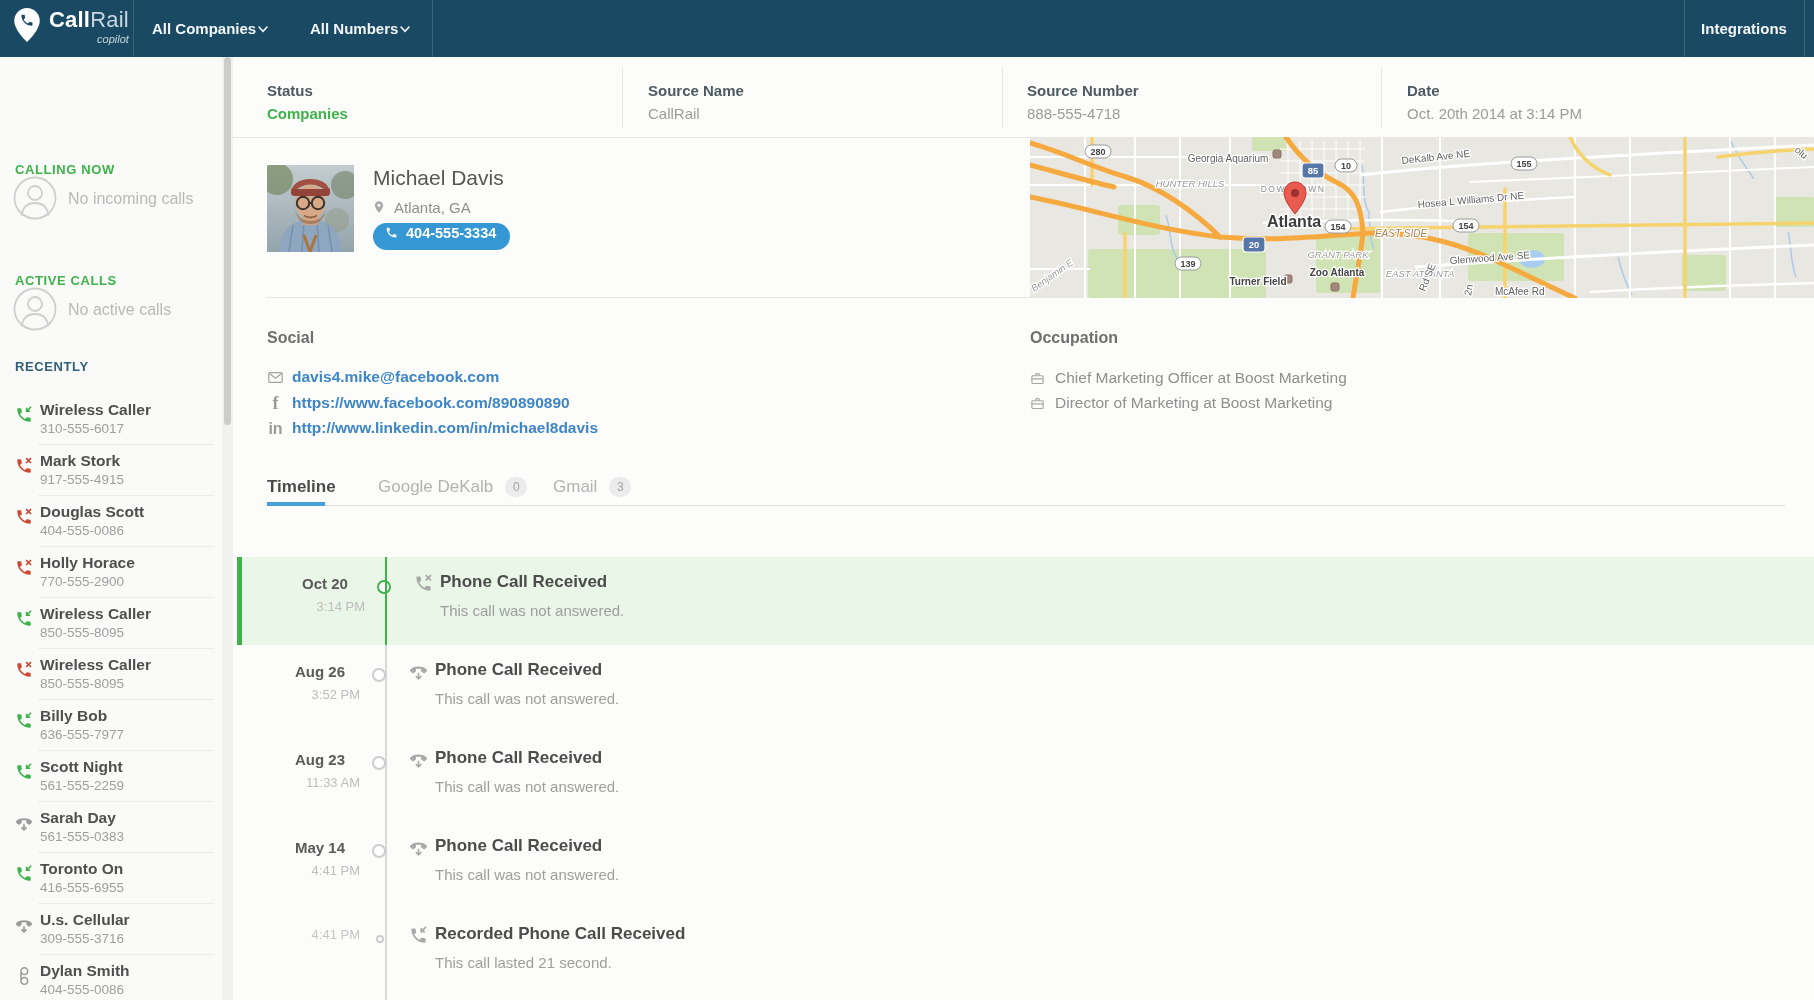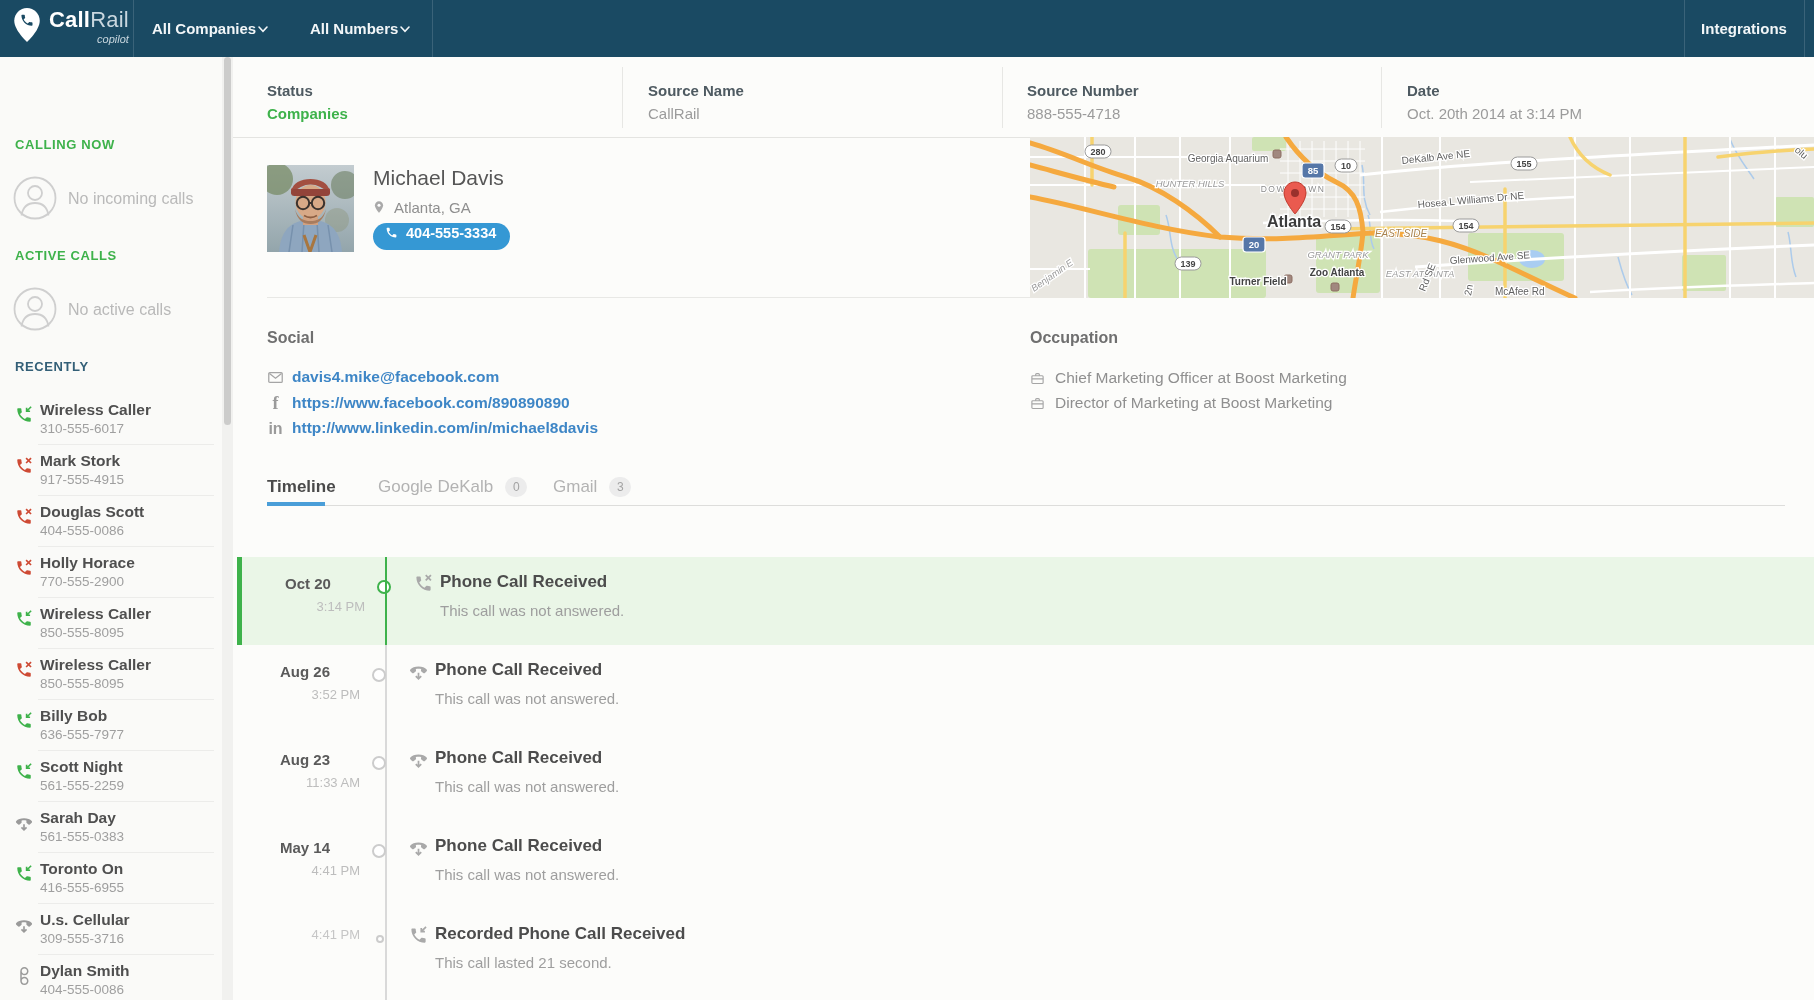--- a/index.html
+++ b/index.html
@@ -15,21 +15,21 @@
   .brand-bold { color:#ffffff; font-weight:700; }
   .brand-light { color:#c9d7df; font-weight:400; }
   .brand-sub { font-size:11px; font-style:italic; color:#c9d7df; text-align:right; margin-top:1px; }
   .nav-dd { position:absolute; top:0; height:57px; display:flex; align-items:center; gap:1px; color:#f2f6f8; font-size:15px; font-weight:700; cursor:pointer; }
   .nav-link { position:absolute; top:0; height:57px; display:flex; align-items:center; justify-content:center; color:#f2f6f8; font-size:15px; font-weight:700; cursor:pointer; }
   .chev { width:12px; height:8px; }
 
   
   .sidebar { position:absolute; left:0; top:57px; width:222px; height:943px; background:#fafaf8; z-index:10; }
   .side-h { position:absolute; left:15px; font-size:13px; font-weight:700; letter-spacing:0.6px; }
-  .side-h.green { color:#3eb24b; }
+  .side-h.green { color:#3eb24b;margin-top:25px; }
   .side-h.slate { color:#335f77; }
   .empty-avatar { position:absolute; left:13px; width:44px; height:44px; color:#cfcfcf; }
   .empty-text { position:absolute; left:68px; font-size:16px; color:#b9b9b9; }
   .ri { position:absolute; left:0; width:222px; height:44px; cursor:pointer;padding-left:32px; }
   .ri .sep { position:absolute; left:38px; top:-8px; width:176px; height:1px; background:#ececea; }
   .ri .call-ic { position:absolute; left:15px; top:5px; width:18px; height:18px; }
   .ri .nm { position:absolute; left:40px; top:0; font-size:15.5px; font-weight:600; color:#4f4f4f; white-space:nowrap; }
   .ri .num { position:absolute; left:40px; top:20px; font-size:13.5px; color:#9f9f9f; }
   .ic-green { color:#3eb24b; } .ic-red { color:#ce4a34; } .ic-gray { color:#9a9a9a; }
   .scroll-track { position:absolute; left:222px; top:57px; width:11px; height:943px; background:#f1f1ef; z-index:11; }
@@ -77,21 +77,21 @@
   .tab .lbl { color:#b3b3b3; }
   .badge { min-width:22px; height:20px; border-radius:10px; background:#ececec; color:#a3a3a3; font-size:12px; display:flex; align-items:center; justify-content:center; padding:0 6px; }
   .tab-underline { position:absolute; left:267px; top:502px; width:58px; height:4px; background:#4a9ed8; z-index:2; }
   .tab-border { position:absolute; left:267px; top:505px; width:1518px; height:1px; background:#dddddb; z-index:1; }
 
   
   .tl-vline { position:absolute; left:385px; top:557px; width:2px; height:443px; background:#d9d9d9; z-index:1; }
   .tl-vline-green { position:absolute; left:385px; top:557px; width:2px; height:88px; background:#3eb24b; z-index:2; }
   .tl-row { position:absolute; left:237px; width:1577px; height:88px; cursor:pointer; }
   .tl-row.hl { background:#eaf6e7; border-left:5px solid #3eb24b; z-index:0; }
-  .t-date { position:absolute; left:43px; top:18px; width:80px; text-align:left; font-size:15px; font-weight:700; color:#5a5a5a; }
+  .t-date { position:absolute; left:43px; top:18px; width:80px; text-align:center; font-size:15px; font-weight:700; color:#5a5a5a; }
   .t-time { position:absolute; left:43px; top:42px; width:80px; text-align:right; font-size:13px; color:#bdbdbd; }
   .t-time.solo { top:18px; color:#c6c6c6; }
   .t-node { position:absolute; left:135px; top:23px; width:14px; height:14px; border-radius:50%; background:#ffffff; border:2px solid #cccccc; z-index:3; }
   .tl-row.hl .t-node { border-color:#3eb24b; }
   .t-node.small { left:139px; top:26px; width:8px; height:8px; }
   .t-ic { position:absolute; left:172px; top:17px; width:19px; height:19px; color:#a9a9a9; }
   .t-title { position:absolute; left:198px; top:15px; font-size:17px; font-weight:700; color:#4c4c4c; }
   .t-desc { position:absolute; left:198px; top:45px; font-size:15px; color:#9e9e9e; }
 </style>
 </head>

